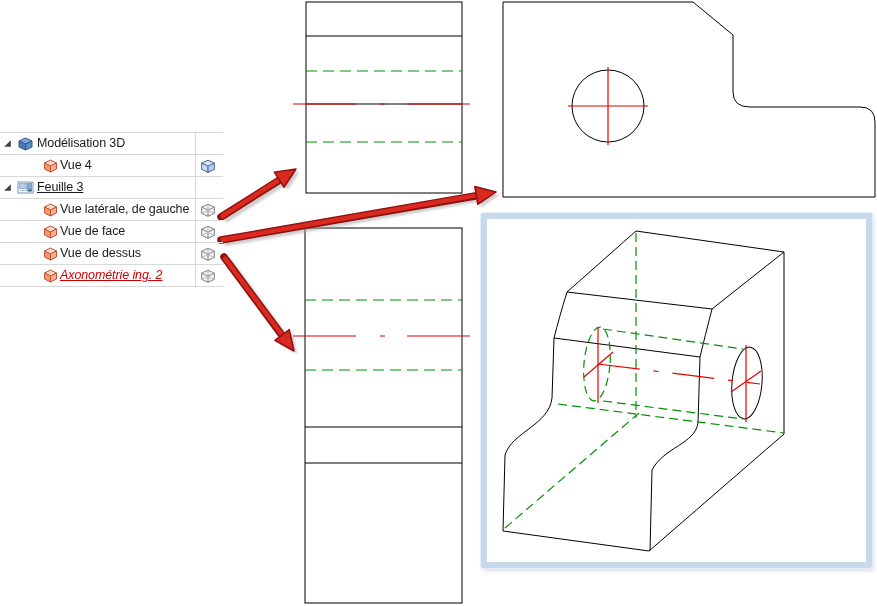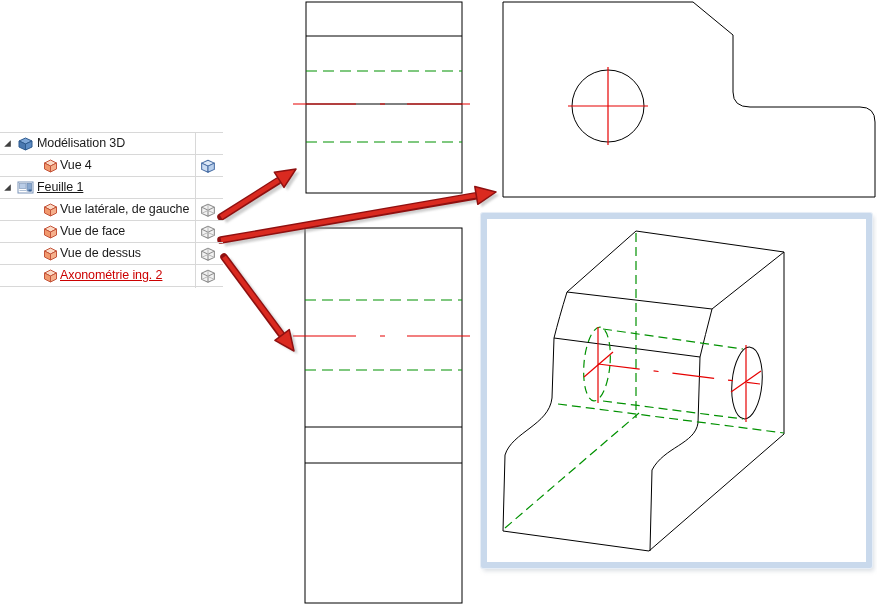--- a/index.html
+++ b/index.html
@@ -15,21 +15,21 @@
   .vsep{position:absolute;left:195px;top:132px;width:1px;height:156px;background:var(--tree-grid,#d8d8d8);z-index:4;}
   .expander{position:absolute;left:2px;top:5px;width:11px;height:11px;}
   .icon16{position:absolute;top:2px;width:17px;height:17px;}
   .i1{left:17px;} .i2{left:42px;}
   .tlabel{
     position:absolute;top:0;line-height:21px;font-size:12.5px;
     color:var(--tree-text,#1a1a1a);white-space:nowrap;letter-spacing:-0.1px;
   }
   .l1{left:37px;text-align:right;} .l2{left:60px;}
   .u{text-decoration:underline;}
-  .hot{color:var(--active-item-red,#cc0000);}
+  .hot{color:var(--active-item-red,#cc0000);font-style:italic;}
   .rcell{position:absolute;left:199px;top:2px;width:18px;height:18px;}
   
   .isoframe{
     position:absolute;left:481px;top:213px;width:379px;height:343px;z-index:1;
     border:6px solid var(--selection-frame-blue,#c9d9ec);border-radius:2px;
     box-shadow:0 0 0 1px #e6edf6, inset 0 0 0 1px #ffffff, 2px 3px 4px rgba(150,160,175,.35);
     background:#ffffff;
   }
   
   svg.overlay{position:absolute;left:0;top:0;z-index:2;pointer-events:none;}
@@ -110,21 +110,21 @@
       </svg>
   </div>
 
   <div class="trow">
     <svg class="expander">
         <use href="#sym-expander"></use>
       </svg>
     <svg class="icon16 i1">
         <use href="#sym-sheet"></use>
       </svg>
-    <span class="tlabel l1 u">Feuille 1</span>
+    <span class="tlabel l1 u">Feuille 3</span>
   </div>
 
   <div class="trow">
     <svg class="icon16 i2">
         <use href="#sym-cubeorange"></use>
       </svg>
     <span class="tlabel l2">Vue latérale, de gauche</span>
     <svg class="rcell">
         <use href="#sym-cubewire"></use>
       </svg>

